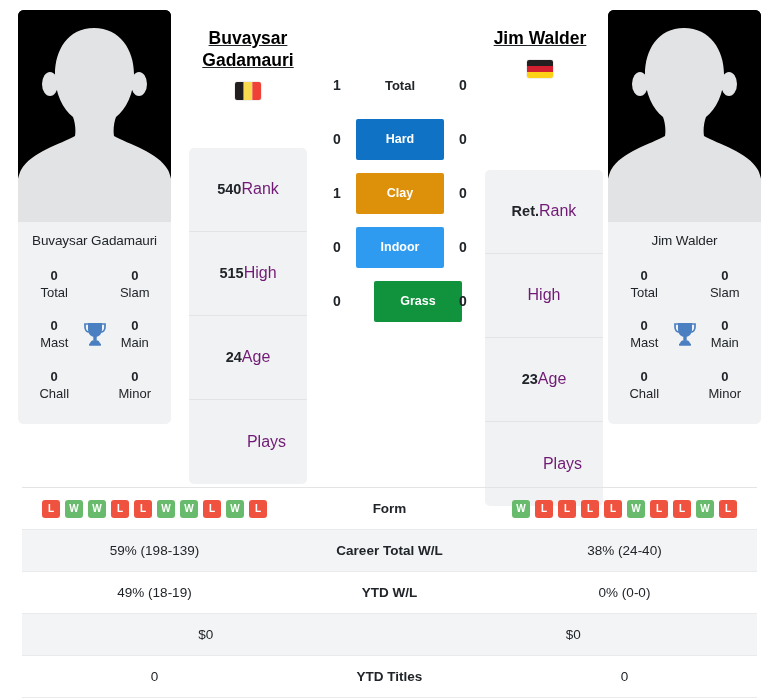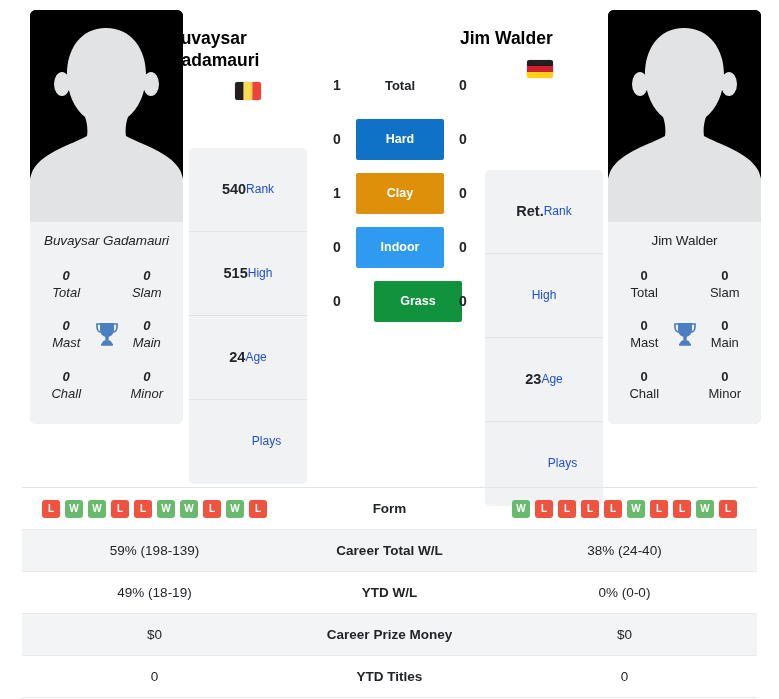--- a/index.html
+++ b/index.html
@@ -25,21 +25,21 @@
 
   
   .player-card {
     position: absolute;
     top: 10px;
     width: 153px;
     border-radius: 6px;
     overflow: hidden;
     background: #f1f2f3;
   }
-  .player-card.left  { left: 30px; font-style: italic; }
+  .player-card.left  { left: 18px; }
   .player-card.right { left: 608px; }
 
   .avatar {
     position: relative;
     width: 153px;
     height: 212px;
     background: #000000;
     overflow: hidden;
   }
   .avatar svg { display: block; width: 100%; height: 100%; }
@@ -108,28 +108,30 @@
     border-bottom: 1px solid #e3e4e5;
     line-height: 1.3;
   }
   .info-box:last-child { border-bottom: none; padding-left: 37px; }
   .info-box .num {
     font-size: 14.5px;
     font-weight: bold;
     color: #212529;
   }
   .info-box .lab {
-    font-size: 12px;
-    color: #1d4ed8;
+    font-size: 16px;
+    color: #701a75;
   }
 
   
   .head {
     position: absolute;
+    text-align: center;
     width: 160px;
+    text-decoration: underline;
   }
   .head.left  { left: 168px; top: 28px; }
   .head.right { left: 460px; top: 28px; }
   .head .pname {
     font-size: 17.5px;
     font-weight: bold;
     color: #000;
     line-height: 1.25;
   }
   .flag {
@@ -483,21 +485,20 @@
   </div>
 
   <div class="cmp-row">
     <div class="side">49% (18-19)</div>
     <div class="mid">YTD W/L</div>
     <div class="side">0% (0-0)</div>
   </div>
 
   <div class="cmp-row shaded">
     <div class="side">$0</div>
-    <div class="mid">Career Prize Money</div>
     <div class="side">$0</div>
   </div>
 
   <div class="cmp-row">
     <div class="side">0</div>
     <div class="mid">YTD Titles</div>
     <div class="side">0</div>
   </div>
 
 </div>

